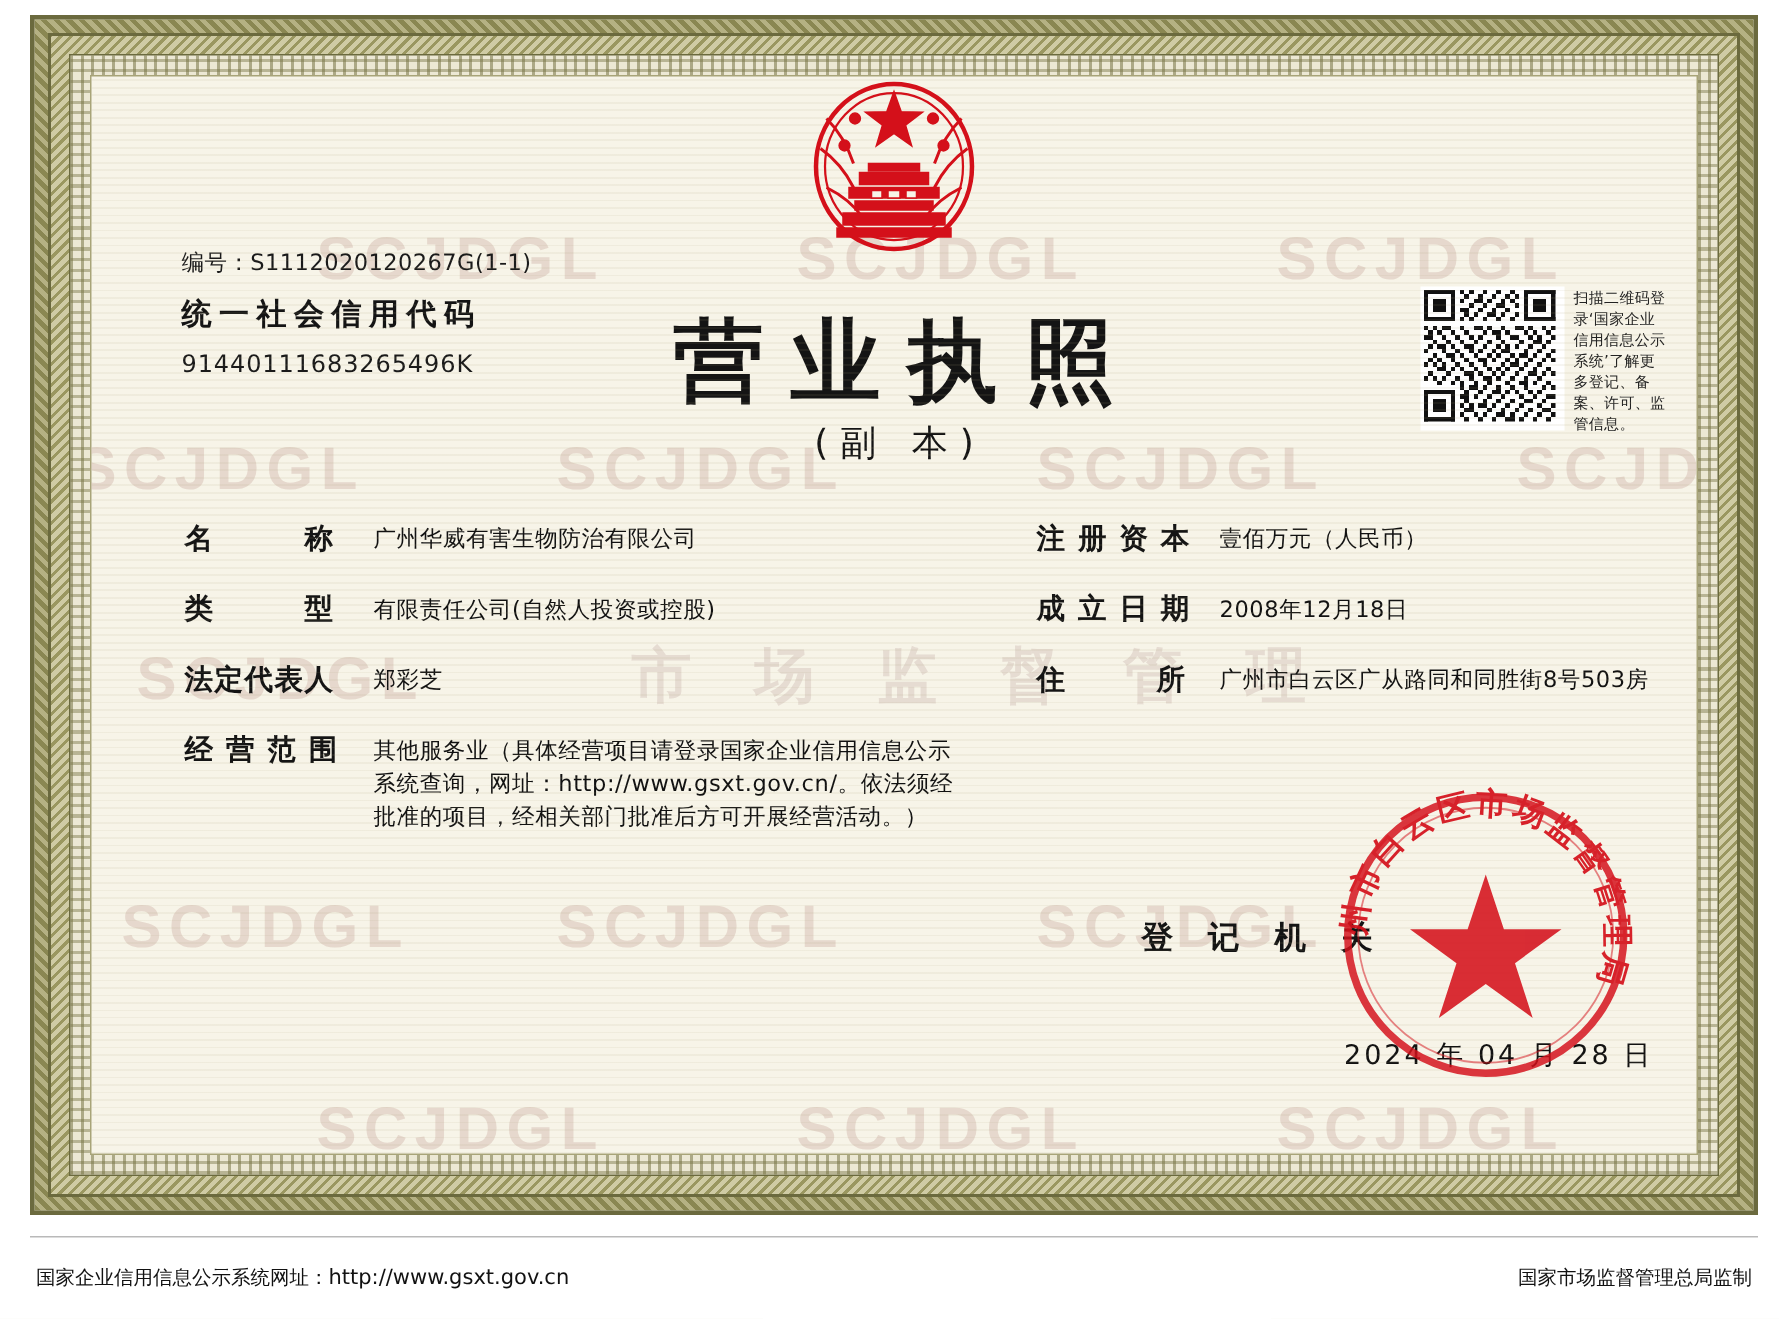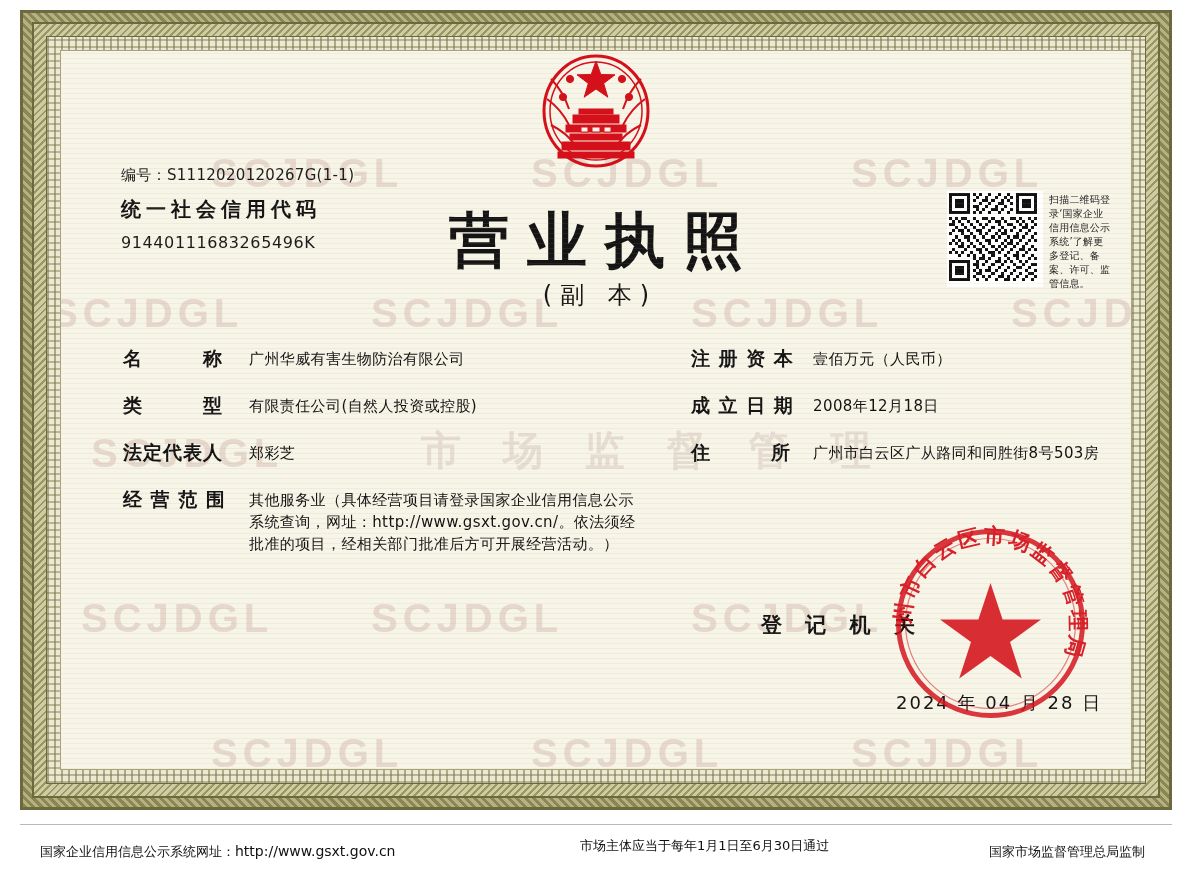--- a/index.html
+++ b/index.html
@@ -254,39 +254,39 @@
     left: 20px;
     top: 834px;
     width: 1152px;
     height: 44px;
     font-family: "DejaVu Sans", sans-serif;
     font-size: 13px;
     color: #111;
   }
   .footer-left {
     position: absolute;
-    left: 20px;
+    left: 4px;
     top: 9px;
     white-space: nowrap;
   }
   .footer-left .url {
     font-family: "DejaVu Sans", sans-serif;
     font-size: 14px;
   }
   .footer-center {
     position: absolute;
     left: 560px;
     top: 2px;
     line-height: 19px;
     text-align: left;
     white-space: nowrap;
   }
   .footer-right {
     position: absolute;
-    right: 27px;
+    right: 4px;
     top: 9px;
     white-space: nowrap;
     text-align: right;
   }
 </style>
 </head>
 <body>
 
 <div class="page">
 
@@ -648,18 +648,17 @@
 
     </div>
   </div>
 
   <div class="footer-rule"></div>
   <div class="footer">
     <div class="footer-left">
       <span>国家企业信用信息公示系统网址：</span><span class="url">http://www.gsxt.gov.cn</span>
     </div>
     <div class="footer-center">
-      <div>市场主体应当于每年1月1日至6月30日通过</div>
     </div>
     <div class="footer-right">国家市场监督管理总局监制</div>
   </div>
 
 </div>
 
 </body></html>

